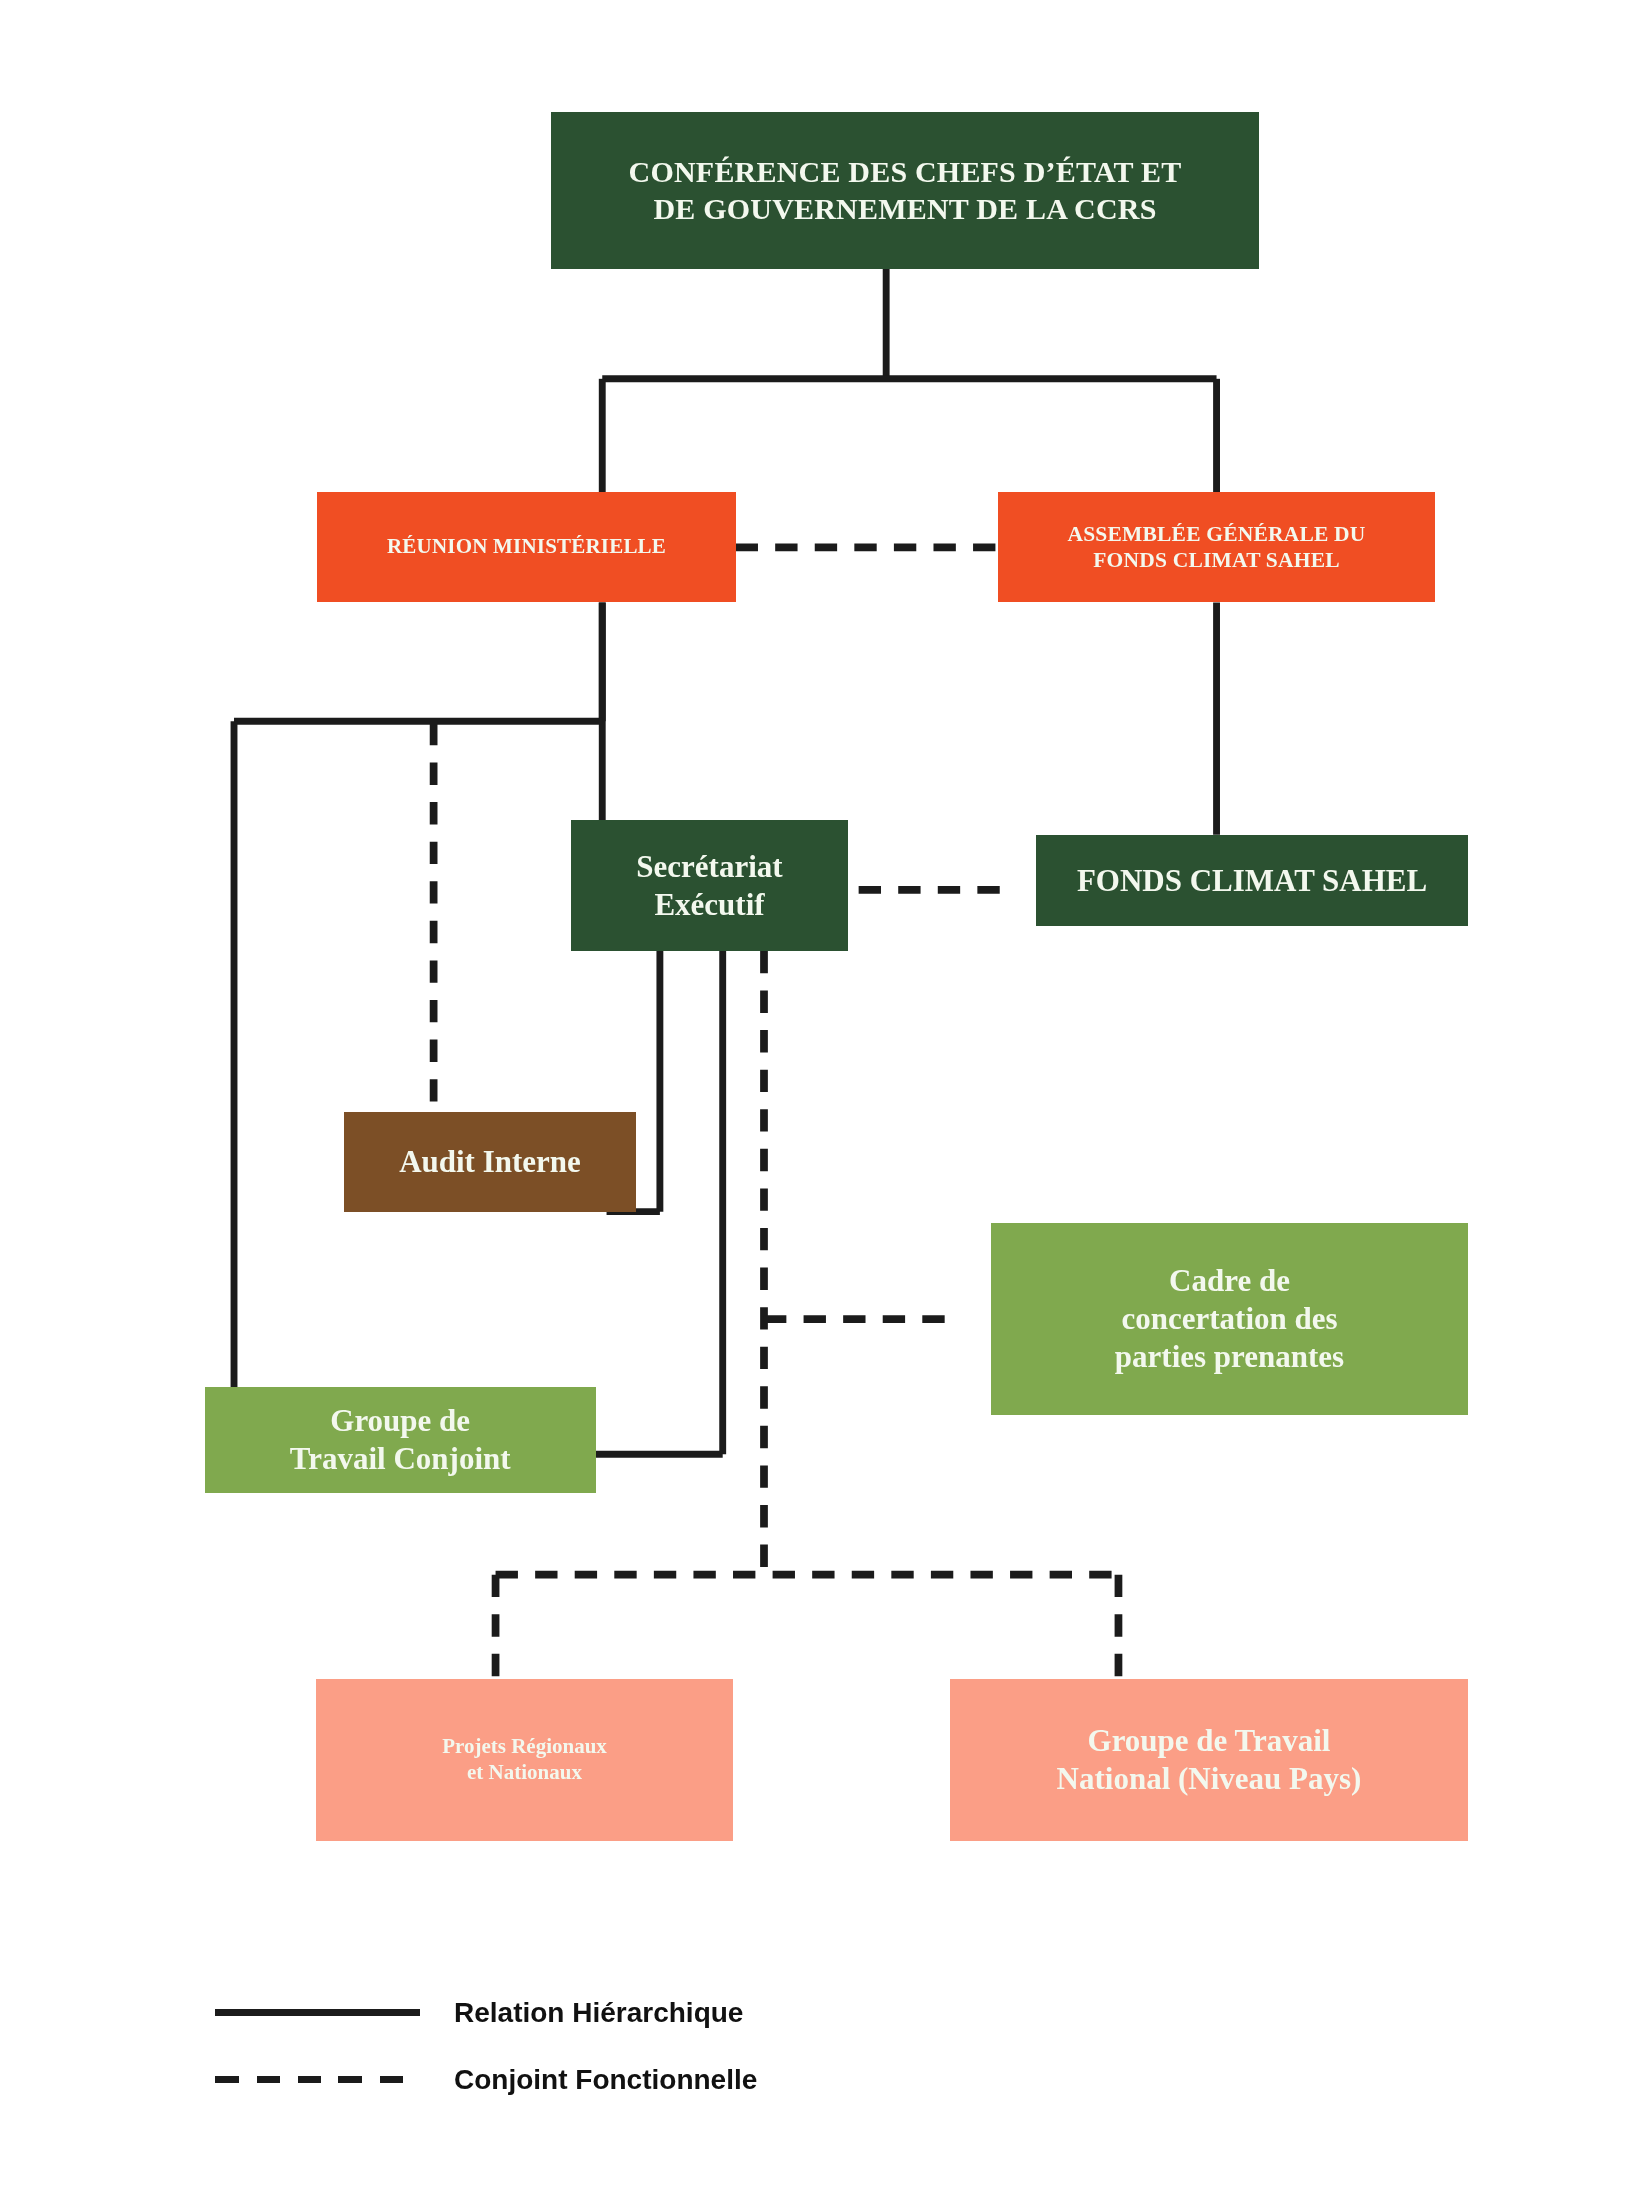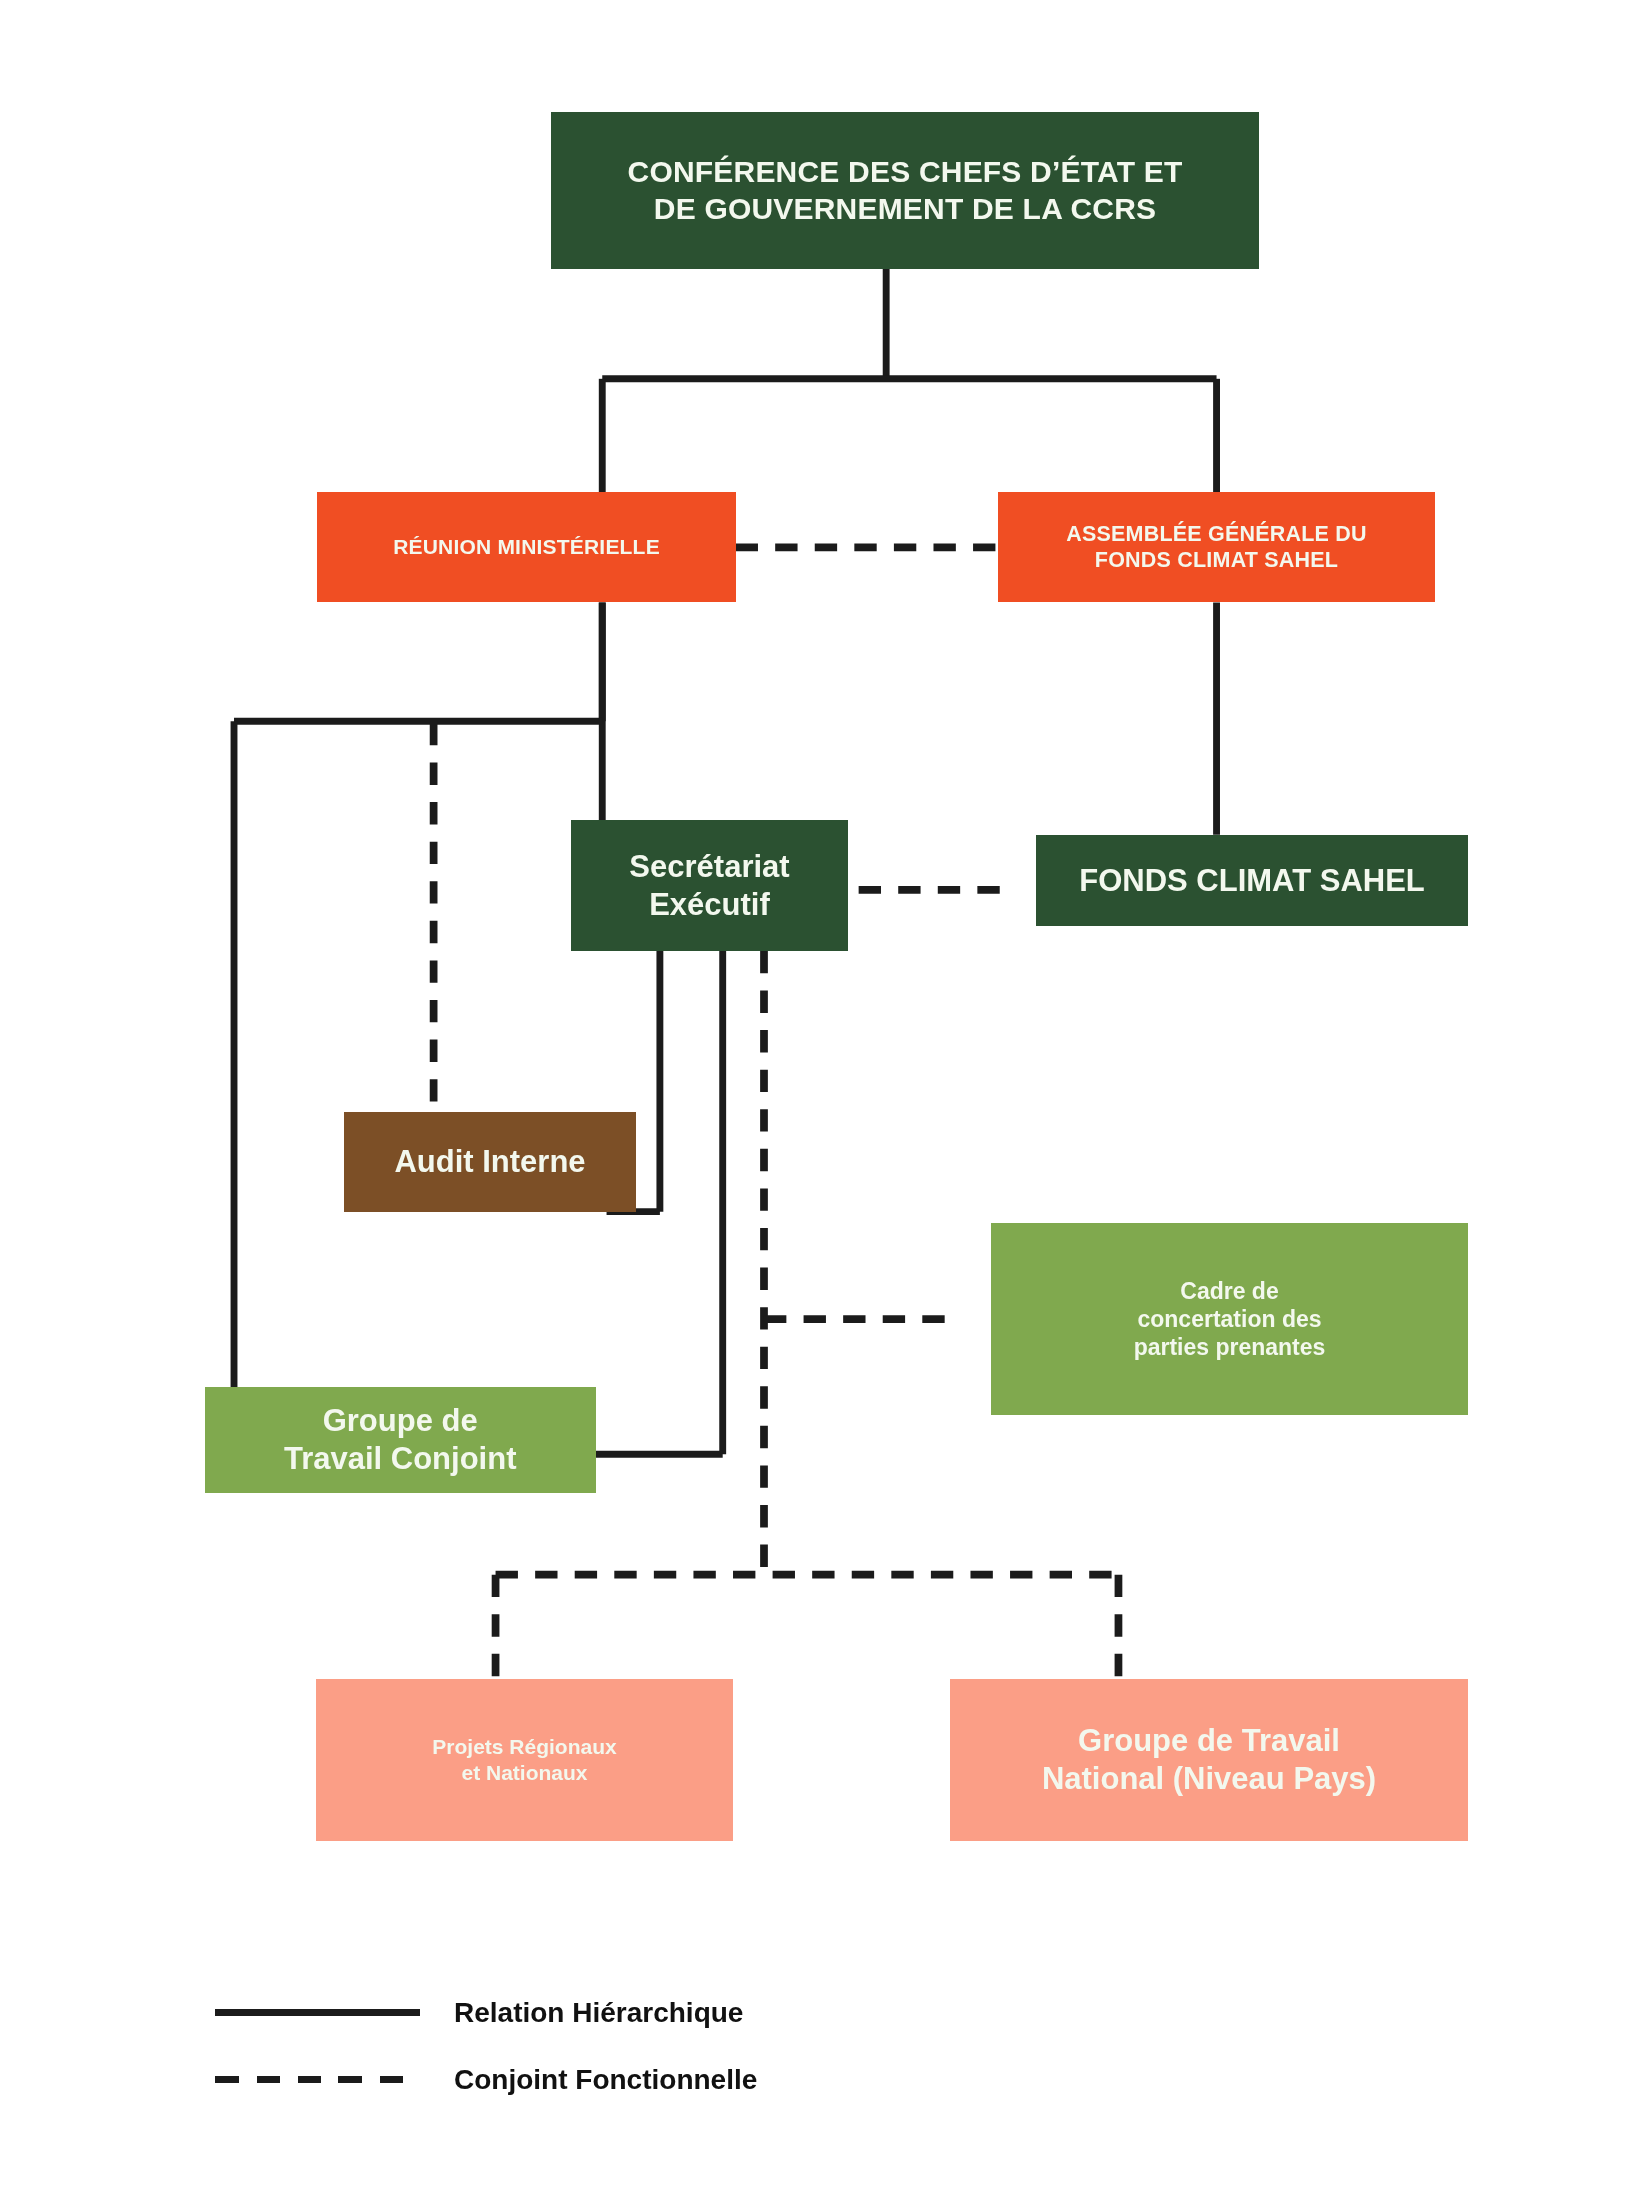--- a/index.html
+++ b/index.html
@@ -21,20 +21,21 @@
     position: absolute;
     box-sizing: border-box;
     display: flex;
     align-items: center;
     justify-content: flex-end;
     text-align: center;
     color: #f3f8ee;
     z-index: 5;
     padding: 3.4px 8.6px;
     line-height: 1.22;
+    font-family: Liberation Serif, serif;
   }
   .node-label {
     white-space: pre-line;
     display: block;
     width: 100%;
   }
   .cond {            
     font-weight: 700;
     letter-spacing: 0.2px;
   }
@@ -75,21 +76,21 @@
   }
   #node-audit {
     left: 315px; top: 1112px; width: 292px; height: 100px;
     background: #7c4f26;
     font-size: 31px;
     font-weight: 700;
   }
   #node-cadre {
     left: 962px; top: 1223px; width: 477px; height: 192px;
     background: #80a94e;
-    font-size: 23px;
+    font-size: 31px;
     font-weight: 700;
   }
   #node-gtc {
     left: 176px; top: 1387px; width: 391px; height: 106px;
     background: #80a94e;
     font-size: 31px;
     font-weight: 700;
     padding-left: 8px;
   }
   #node-projets {

